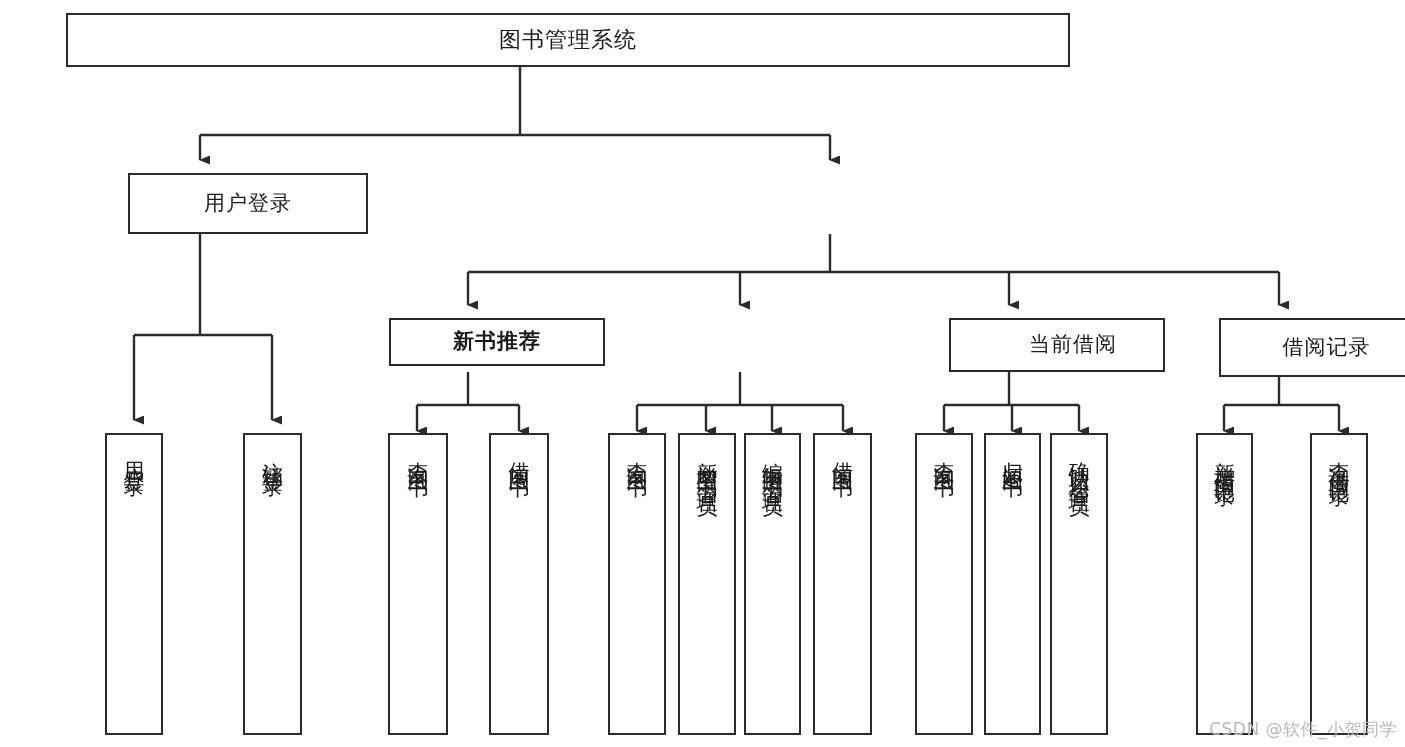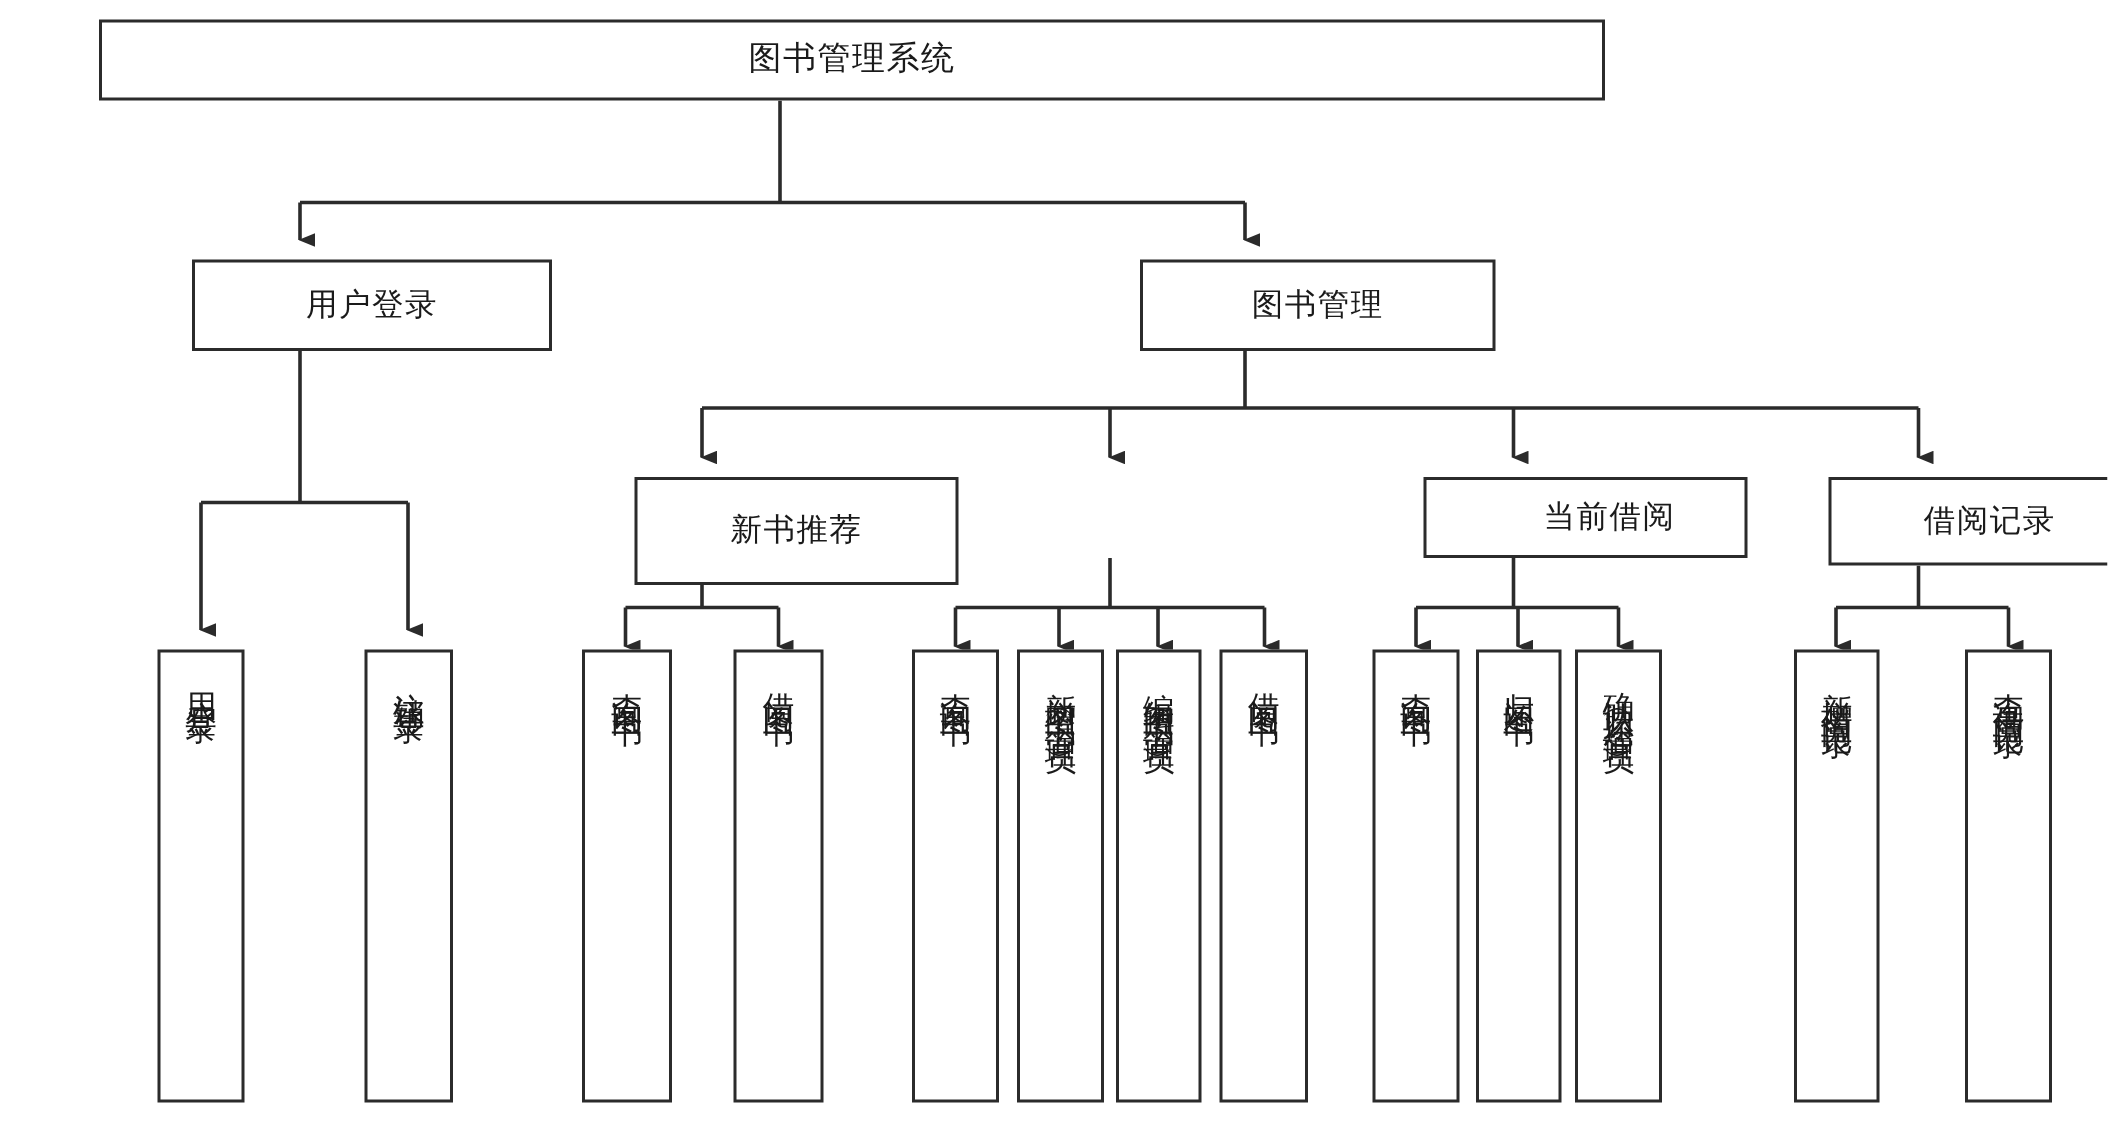--- a/index.html
+++ b/index.html
@@ -123,25 +123,22 @@
     </g>
   </svg>
 
   <div class="node horiz root" style="left:18px; top:13px; width:1004px; height:54px;">
     <span>图书管理系统</span>
   </div>
 
   <div class="node horiz" style="left:80px; top:173px; width:240px; height:61px;">
     <span>用户登录</span>
   </div>
-  <div class="node horiz" style="left:712px; top:173px; width:237px; height:61px;">
-    <span>图书管理</span>
-  </div>
 
-  <div class="node horiz" style="left:375px; top:318px; width:216px; height:72px;">
+  <div class="node horiz" style="left:341px; top:318px; width:216px; height:48px;font-weight:bold;">
     <span>新书推荐</span>
   </div>
   <div class="node horiz" style="left:901px; top:318px; width:216px; height:54px;padding-left:32px;">
     <span>当前借阅</span>
   </div>
   <div class="node horiz" style="left:1171px; top:318px; width:215px; height:59px;">
     <span>借阅记录</span>
   </div>
 
   <div class="node leaf" style="left:105px; top:433px; width:58px; height:302px;">
@@ -181,14 +178,15 @@
     <span class="vtext">确认归还（管理员）</span>
   </div>
 
   <div class="node leaf" style="left:1196px; top:433px; width:57px; height:302px;">
     <span class="vtext">新增借阅记录</span>
   </div>
   <div class="node leaf" style="left:1310px; top:433px; width:58px; height:302px;">
     <span class="vtext">查询借阅记录</span>
   </div>
 
+  <div class="watermark">CSDN @软件_小贺同学</div>
 
 </div>
 
 </body></html>

